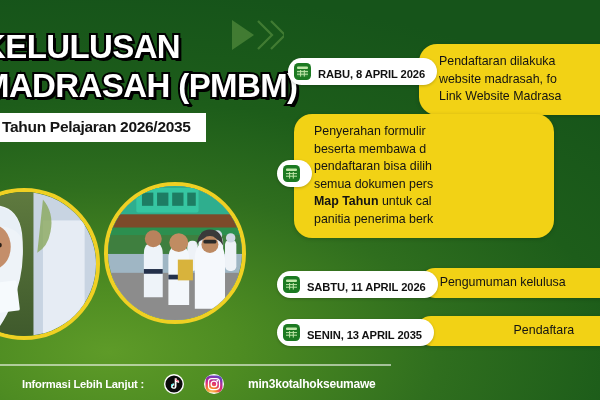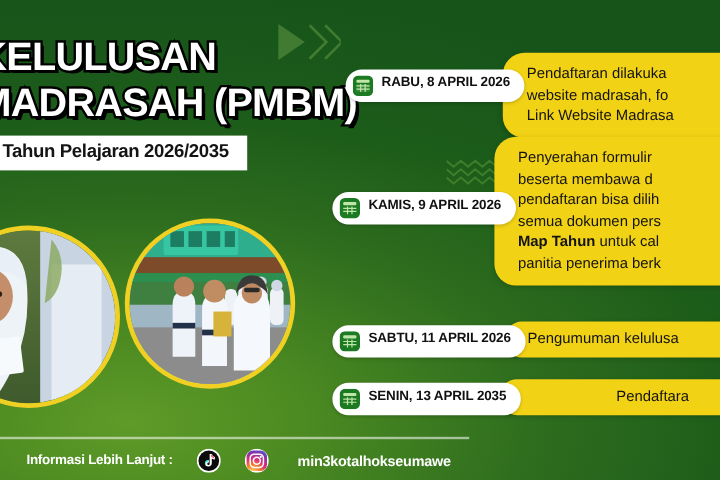--- a/index.html
+++ b/index.html
@@ -68,21 +68,21 @@
     overflow:hidden;
   }
   .photo-1 { left:-52px; top:188px; width:152px; height:152px; }
   .photo-2 { left:104px; top:182px; width:142px; height:142px; }
   .photo-inner { position:absolute; inset:0; }
   
   .row { position:absolute; display:flex; align-items:flex-start; }
   .pill {
     position:relative;
     z-index:3;
-    display:flex; align-items:flex-start; gap:7px;
+    display:flex; align-items:flex-end; gap:7px;
     background:#ffffff;
     border-radius:40px;
     padding:5px 12px 5px 6px;
     box-shadow:0 1px 3px rgba(0,0,0,.22);
     flex:none;
   }
   .pill .date-label {
     font-weight:bold;
     font-size:11.2px;
     letter-spacing:-.1px;
@@ -262,21 +262,20 @@
       <svg class="cal-icon" viewBox="0 0 17 17">
         <rect x="0" y="0" width="17" height="17" rx="4.5" fill="#1c7a22"></rect>
         <rect x="3" y="3.4" width="11" height="2.6" rx="1" fill="#bfe6a8"></rect>
         <g stroke="#bfe6a8" stroke-width="1">
           <path d="M3 8.6 H14"></path>
             <path d="M6.6 7 V13.6"></path>
             <path d="M10.3 7 V13.6"></path>
             <path d="M3 11.2 H14"></path>
         </g>
       </svg>
-      <span class="date-label">KAMIS, 9 APRIL 2026</span>
     </div>
     <div class="card">
       <p>Penyerahan formulir</p>
       <p>beserta membawa d</p>
       <p>pendaftaran bisa dilih</p>
       <p>semua dokumen pers</p>
       <p><b>Map Tahun</b> untuk cal</p>
       <p>panitia penerima berk</p>
     </div>
   </div>

